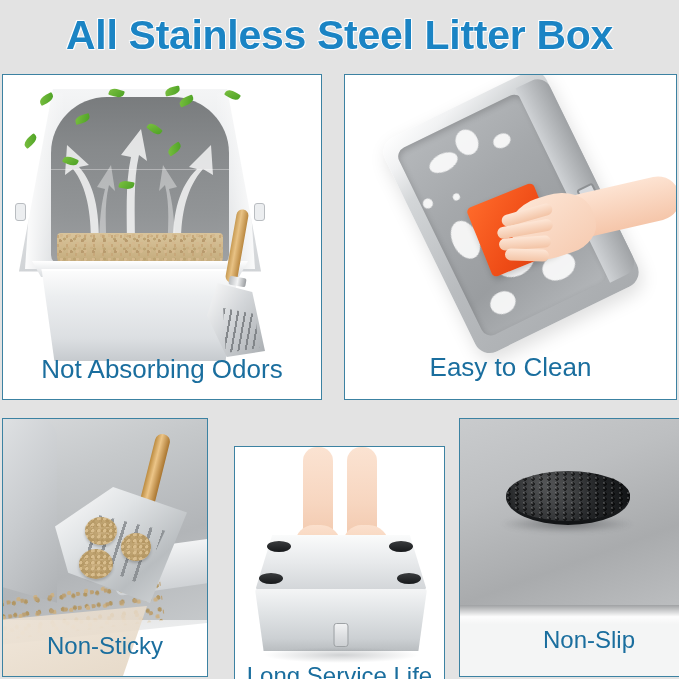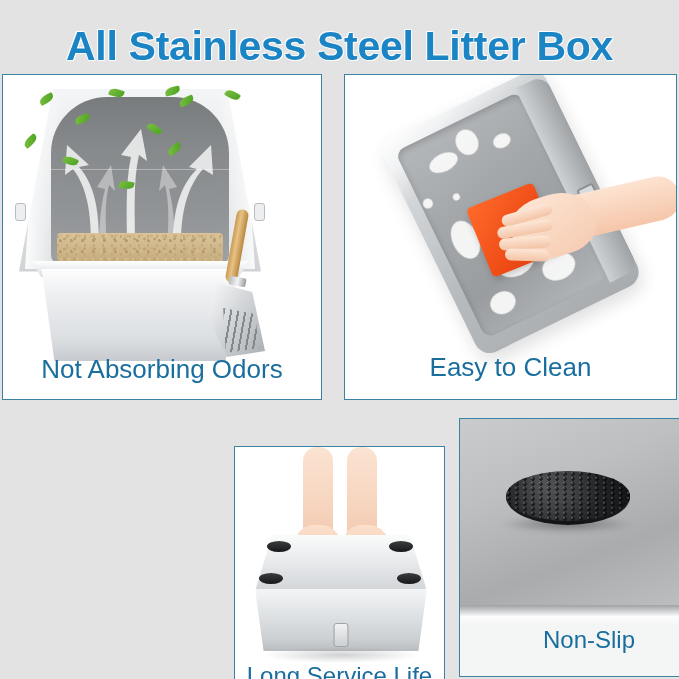--- a/index.html
+++ b/index.html
@@ -12,21 +12,21 @@
   }
   #infographic{
     position:absolute;inset:0;
     width:679px;height:679px;
     background:#e3e3e3;
   }
 
   
   .title-bar{
     position:absolute;left:0;top:0;width:679px;height:70px;
-    display:flex;align-items:flex-end;justify-content:center;
+    display:flex;align-items:center;justify-content:center;
   }
   .title-text{
     font-size:41px;
     font-weight:bold;
     color:#1b84c4;
     letter-spacing:-0.3px;
     white-space:nowrap;
     -webkit-text-stroke:1.2px #ffffff;
     paint-order:stroke fill;
     text-shadow:
@@ -477,20 +477,42 @@
           <div class="finger" style="left:6px;top:30px;width:52px;transform:rotate(-16deg);"></div>
           <div class="finger" style="left:2px;top:44px;width:56px;transform:rotate(-10deg);"></div>
           <div class="finger" style="left:4px;top:58px;width:52px;transform:rotate(-4deg);"></div>
           <div class="finger" style="left:10px;top:70px;width:44px;transform:rotate(2deg);"></div>
         </div>
       </div>
     </div>
     <div class="caption">Easy to Clean</div>
   </div>
 
+  <div class="panel" id="panel-sticky">
+    <div class="art">
+      <div class="ns-box"></div>
+      <div class="ns-wall"></div>
+      <div class="ns-rim"></div>
+      <div class="ns-floorlitter"></div>
+
+      <div class="ns-scoop">
+        <div class="ns-handle"></div>
+        <div class="ns-ferrule"></div>
+        <div class="ns-blade"></div>
+        <div class="ns-slots"></div>
+        <div class="clump" style="left:36px;top:84px;width:32px;height:28px;"></div>
+        <div class="clump" style="left:30px;top:116px;width:34px;height:30px;"></div>
+        <div class="clump" style="left:72px;top:100px;width:30px;height:28px;"></div>
+      </div>
+
+      <div class="ns-captionband"></div>
+      <div class="ns-mat"></div>
+    </div>
+    <div class="caption">Non-Sticky</div>
+  </div>
 
   <div class="panel" id="panel-life">
     <div class="art">
       <div class="ll-wrap">
         <div class="ll-legs">
           <div class="leg" style="left:0;"></div>
           <div class="leg" style="left:44px;"></div>
           <div class="foot" style="left:-8px;">
             <div class="toe" style="left:2px;top:18px;"></div>
             <div class="toe" style="left:11px;top:22px;"></div>

